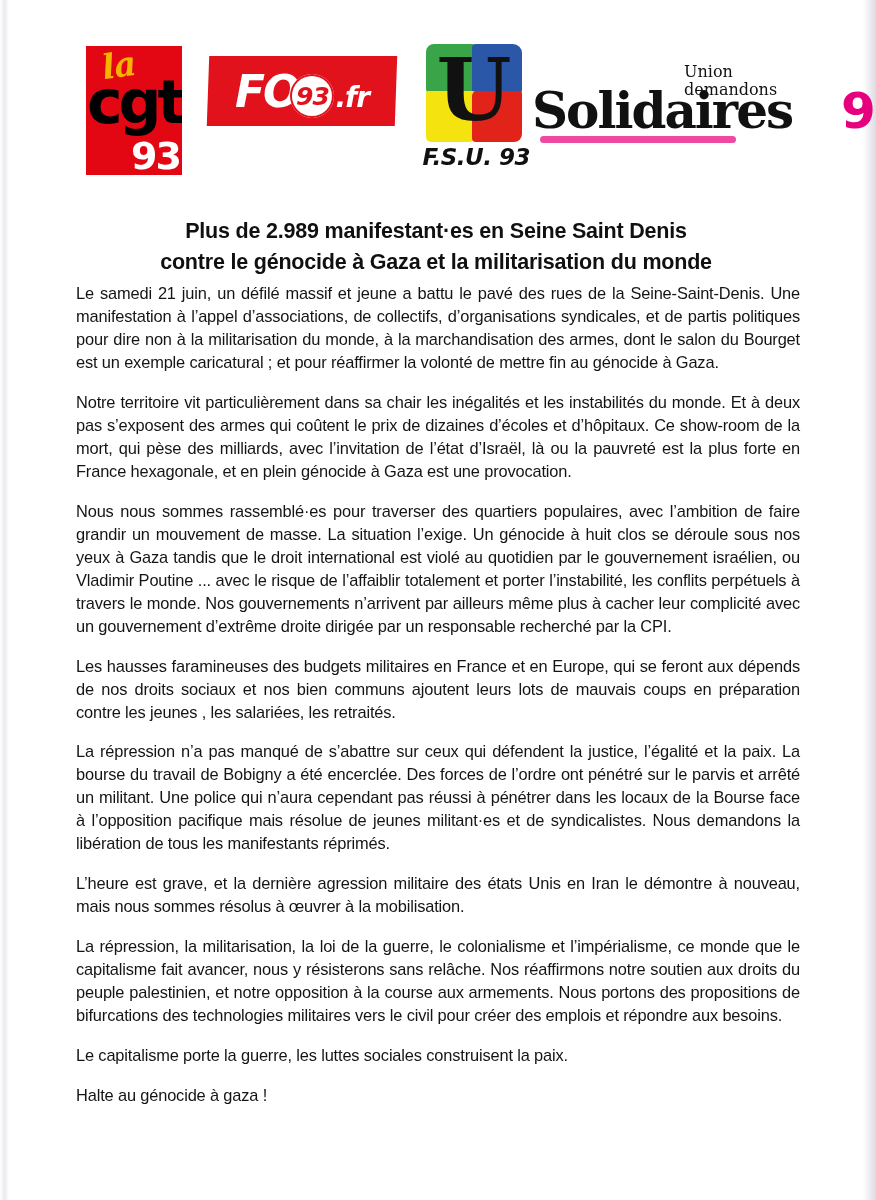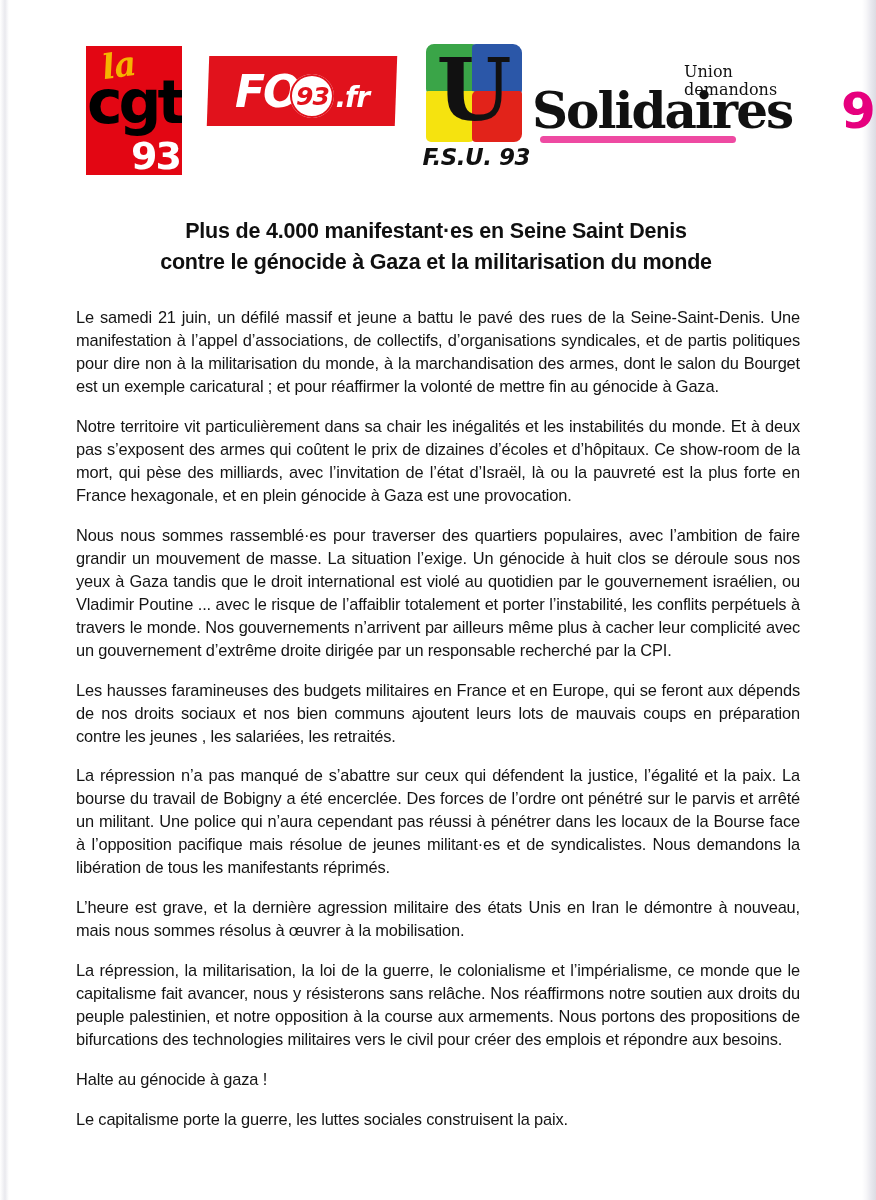--- a/index.html
+++ b/index.html
@@ -285,21 +285,20 @@
     letter-spacing: -0.2px;
   }
   .doc-title .t-line { display: block; }
 
   
   .body-text {
     position: absolute;
     left: 66px;
     right: 62px;
     top: 282px;
-    margin-top: 24px;
   }
   .body-text p {
     margin: 0 0 17px 0;
     font-family: "Liberation Sans", sans-serif;
     font-size: 16.4px;
     line-height: 1.40;
     color: #141414;
     text-align: justify;
     text-justify: inter-word;
     letter-spacing: -0.15px;
@@ -353,31 +352,31 @@
         <span class="sol-main">
           <span class="sol-word">Solidaires</span>
           <span class="sol-93">93</span>
         </span>
         <span class="sol-underline"></span>
       </div>
 
     </div>
 
     <h1 class="doc-title">
-      <span class="t-line">Plus de 4.000 manifestant·es en Seine Saint Denis</span>
+      <span class="t-line">Plus de 2.989 manifestant·es en Seine Saint Denis</span>
       <span class="t-line">contre le génocide à Gaza et la militarisation du monde</span>
     </h1>
 
     <div class="body-text">
       <p>Le samedi 21 juin, un défilé massif et jeune a battu le pavé des rues de la Seine-Saint-Denis. Une manifestation à l’appel d’associations, de collectifs, d’organisations syndicales, et de partis politiques pour dire non à la militarisation du monde, à la marchandisation des armes, dont le salon du Bourget est un exemple caricatural ; et pour réaffirmer la volonté de mettre fin au génocide à Gaza.</p>
       <p>Notre territoire vit particulièrement dans sa chair les inégalités et les instabilités du monde. Et à deux pas s’exposent des armes qui coûtent le prix de dizaines d’écoles et d’hôpitaux. Ce show-room de la mort, qui pèse des milliards, avec l’invitation de l’état d’Israël, là ou la pauvreté est la plus forte en France hexagonale, et en plein génocide à Gaza est une provocation.</p>
       <p>Nous nous sommes rassemblé·es pour traverser des quartiers populaires, avec l’ambition de faire grandir un mouvement de masse. La situation l’exige. Un génocide à huit clos se déroule sous nos yeux à Gaza tandis que le droit international est violé au quotidien par le gouvernement israélien, ou Vladimir Poutine ... avec le risque de l’affaiblir totalement et porter l’instabilité, les conflits perpétuels à travers le monde. Nos gouvernements n’arrivent par ailleurs même plus à cacher leur complicité avec un gouvernement d’extrême droite dirigée par un responsable recherché par la CPI.</p>
       <p>Les hausses faramineuses des budgets militaires en France et en Europe, qui se feront aux dépends de nos droits sociaux et nos bien communs ajoutent leurs lots de mauvais coups en préparation contre les jeunes , les salariées, les retraités.</p>
       <p>La répression n’a pas manqué de s’abattre sur ceux qui défendent la justice, l’égalité et la paix. La bourse du travail de Bobigny a été encerclée. Des forces de l’ordre ont pénétré sur le parvis et arrêté un militant. Une police qui n’aura cependant pas réussi à pénétrer dans les locaux de la Bourse face à l’opposition pacifique mais résolue de jeunes militant·es et de syndicalistes. Nous demandons la libération de tous les manifestants réprimés.</p>
       <p>L’heure est grave, et la dernière agression militaire des états Unis en Iran le démontre à nouveau,  mais nous sommes résolus à œuvrer à la mobilisation.</p>
       <p>La répression, la militarisation, la loi de la guerre, le colonialisme et l’impérialisme, ce monde que le capitalisme fait avancer, nous y résisterons sans relâche. Nos réaffirmons notre soutien aux droits du peuple palestinien, et notre opposition à la course aux armements. Nous portons des propositions de bifurcations des technologies militaires vers le civil pour créer des emplois et répondre aux besoins.</p>
+      <p>Le capitalisme porte la guerre, les luttes sociales construisent la paix.</p>
       <p>Halte au génocide à gaza !</p>
-      <p>Le capitalisme porte la guerre, les luttes sociales construisent la paix.</p>
 
     </div>
 
   </div>
 </div>
 
 </body></html>

